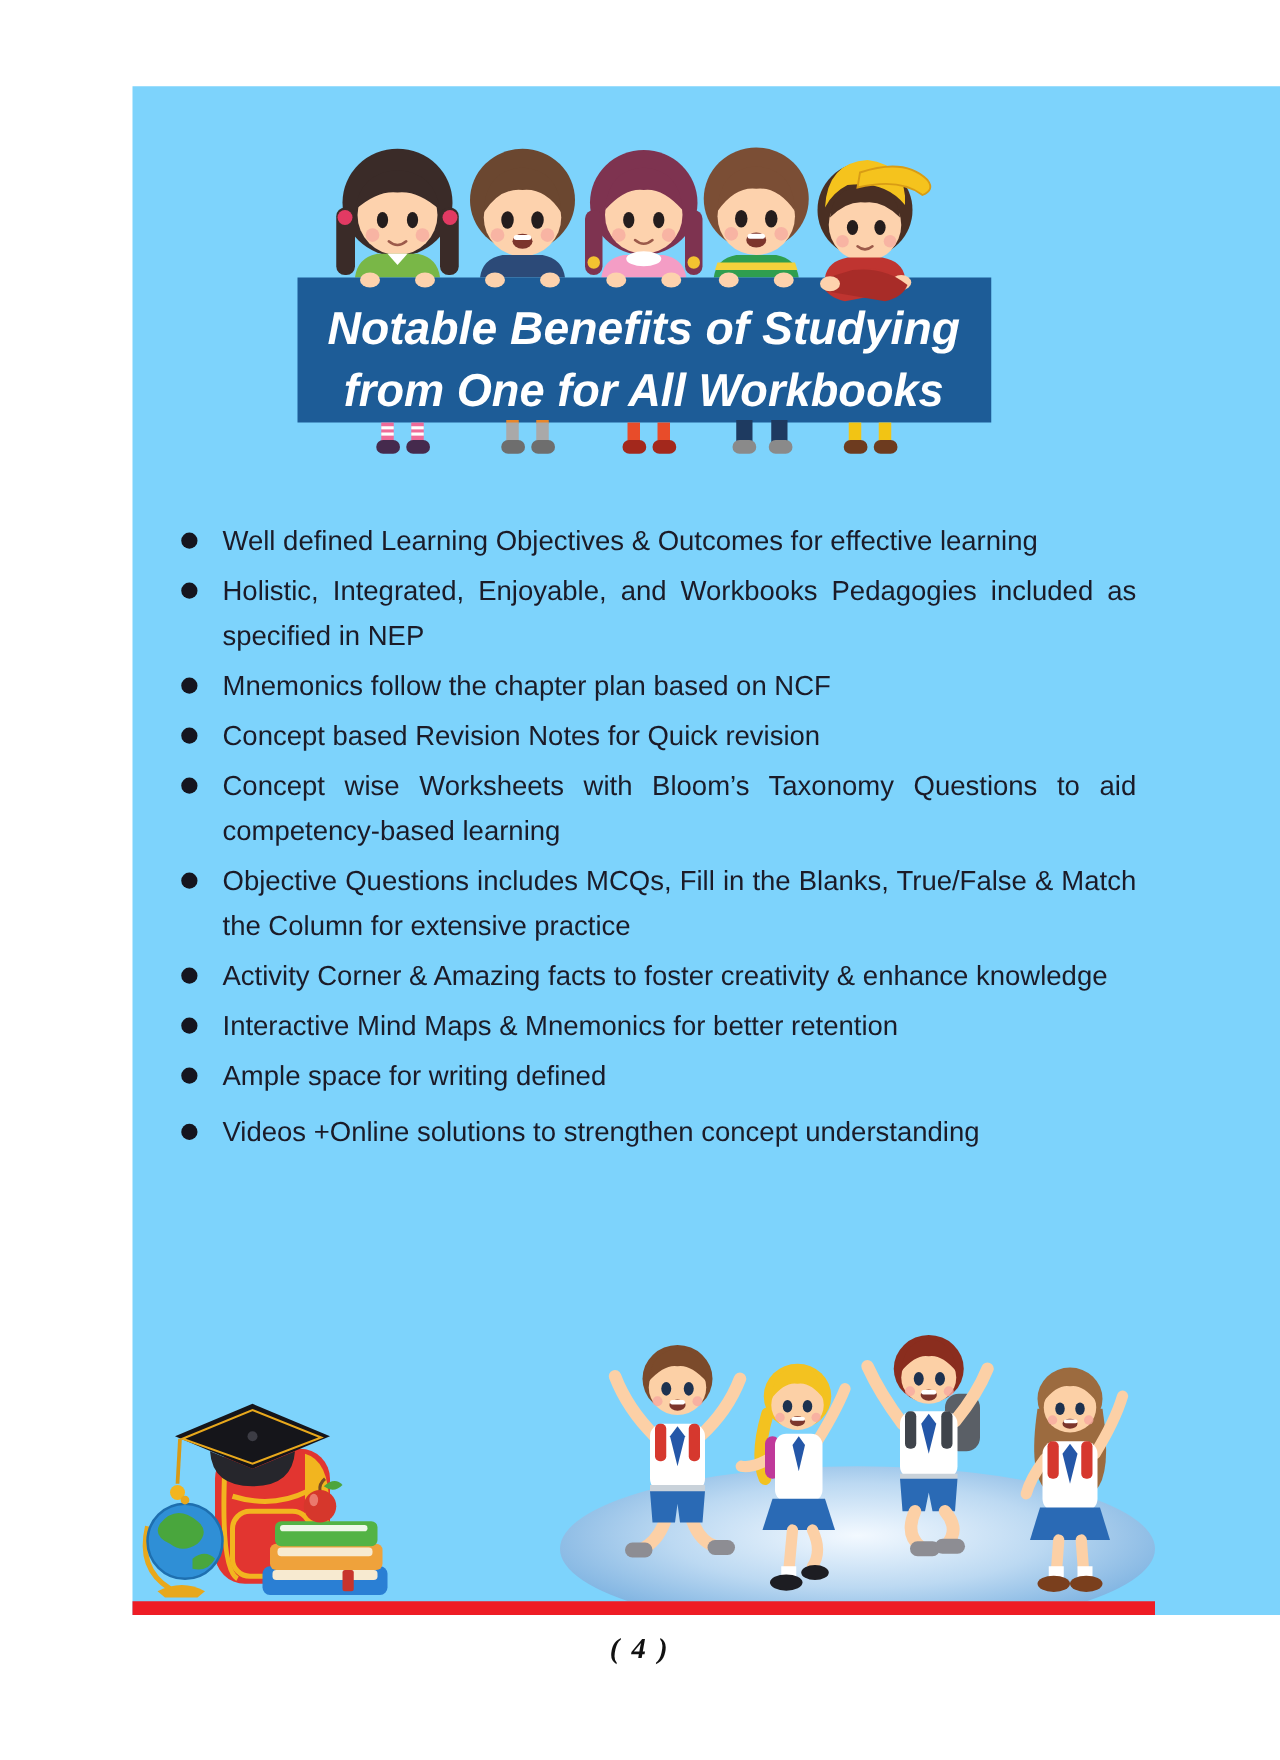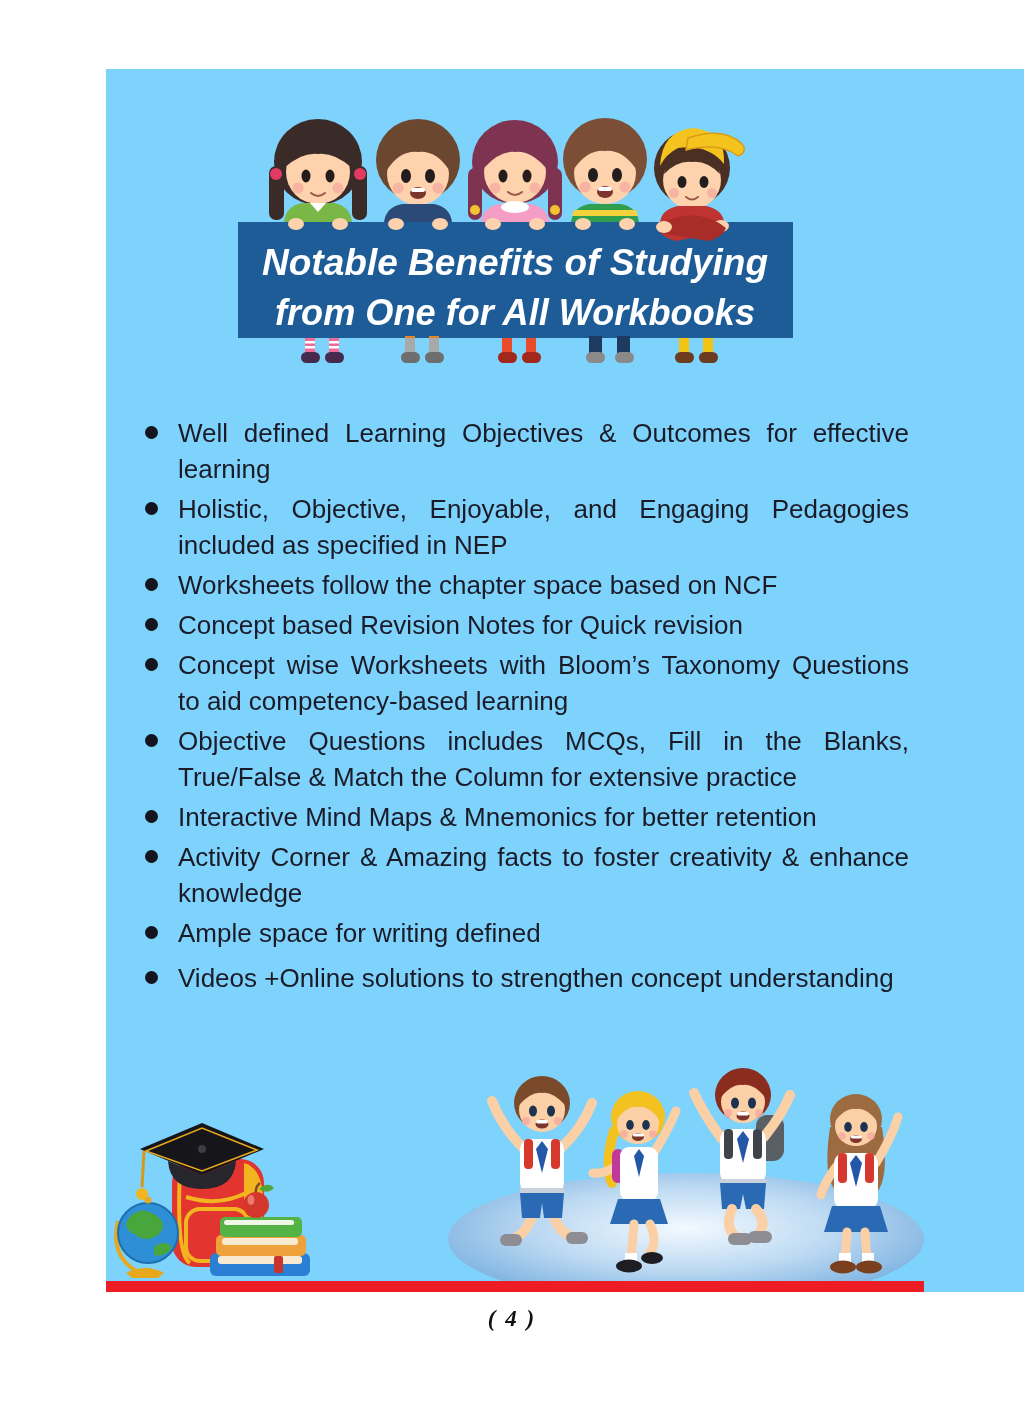--- a/index.html
+++ b/index.html
@@ -16,21 +16,21 @@
   .header-art{
     position:absolute;left:124px;top:41px;width:565px;height:262px;
   }
   .banner-text{
     font-family:"Liberation Sans",sans-serif;
     font-weight:bold;font-style:italic;fill:#ffffff;
   }
   .benefits{
     position:absolute;left:37px;top:346px;width:766px;
     margin:0;padding:0;list-style:none;
-    font-size:26px;line-height:36px;color:#1b1b28;
+    font-size:22px;line-height:36px;color:#1b1b28;
   }
   .benefits li{
     position:relative;padding-left:35px;margin:0 0 4px 0;
     text-align:justify;
   }
   .benefits li:last-child{margin-top:9px;}
   .benefits .dot{
     position:absolute;left:2px;top:11px;width:13px;height:13px;
     border-radius:50%;background:#15151f;
   }
@@ -178,27 +178,27 @@
 
       <rect x="449" y="228" width="10" height="16" fill="#f2c414"></rect>
         <rect x="473" y="228" width="10" height="16" fill="#f2c414"></rect>
       <rect x="445" y="242" width="19" height="11" rx="5.5" fill="#6d3b1f"></rect>
         <rect x="469" y="242" width="19" height="11" rx="5.5" fill="#6d3b1f"></rect>
     </g>
   </svg>
 
   <ul class="benefits">
     <li><span class="dot"></span><span>Well defined Learning Objectives &amp; Outcomes for effective learning</span></li>
-    <li><span class="dot"></span><span>Holistic, Objective, Enjoyable, and Engaging Pedagogies included as specified in NEP</span></li>
-    <li><span class="dot"></span><span>Worksheets follow the chapter space based on NCF</span></li>
+    <li><span class="dot"></span><span>Holistic, Integrated, Enjoyable, and Workbooks Pedagogies included as specified in NEP</span></li>
+    <li><span class="dot"></span><span>Mnemonics follow the chapter plan based on NCF</span></li>
     <li><span class="dot"></span><span>Concept based Revision Notes for Quick revision</span></li>
     <li><span class="dot"></span><span>Concept wise Worksheets with Bloom’s Taxonomy Questions to aid competency-based learning</span></li>
     <li><span class="dot"></span><span>Objective Questions includes MCQs, Fill in the Blanks, True/False &amp; Match the Column for extensive practice</span></li>
+    <li><span class="dot"></span><span>Activity Corner &amp; Amazing facts to foster creativity &amp; enhance knowledge</span></li>
     <li><span class="dot"></span><span>Interactive Mind Maps &amp; Mnemonics for better retention</span></li>
-    <li><span class="dot"></span><span>Activity Corner &amp; Amazing facts to foster creativity &amp; enhance knowledge</span></li>
     <li><span class="dot"></span><span>Ample space for writing defined</span></li>
     <li><span class="dot"></span><span>Videos +Online solutions to strengthen concept understanding</span></li>
   </ul>
 
   <svg class="supplies-art" viewBox="0 0 210 176">
     <g>
       <path d="M96,58 Q112,40 128,58" stroke="#e23530" stroke-width="8" fill="none" stroke-linecap="round"></path>
       <rect x="66" y="54" width="92" height="108" rx="24" fill="#e23530"></rect>
       <path d="M138,58 Q160,64 157,110 Q154,150 138,160 Z" fill="#f2b51f"></path>
       <path d="M74,66 Q70,150 84,158" stroke="#f2b51f" stroke-width="4" fill="none"></path>

